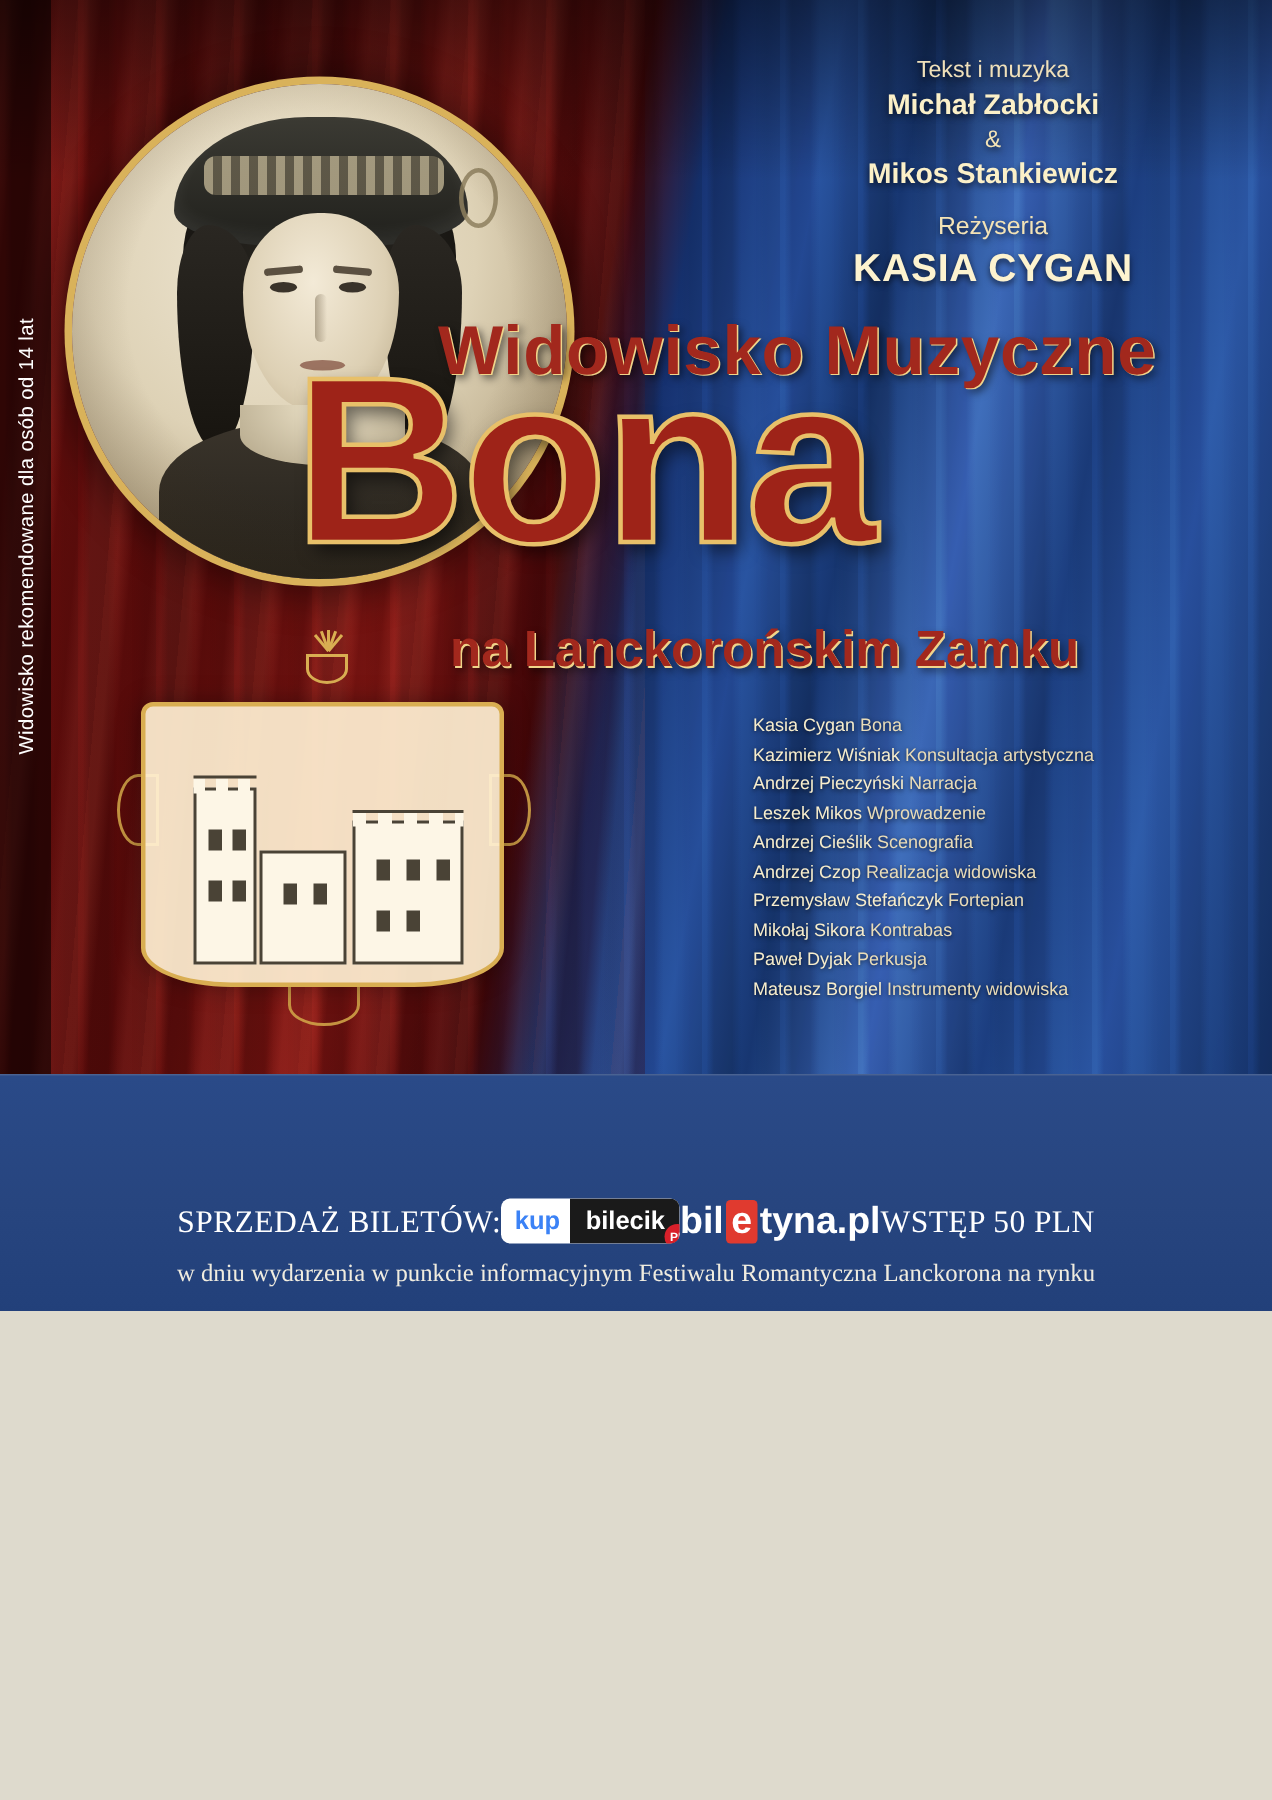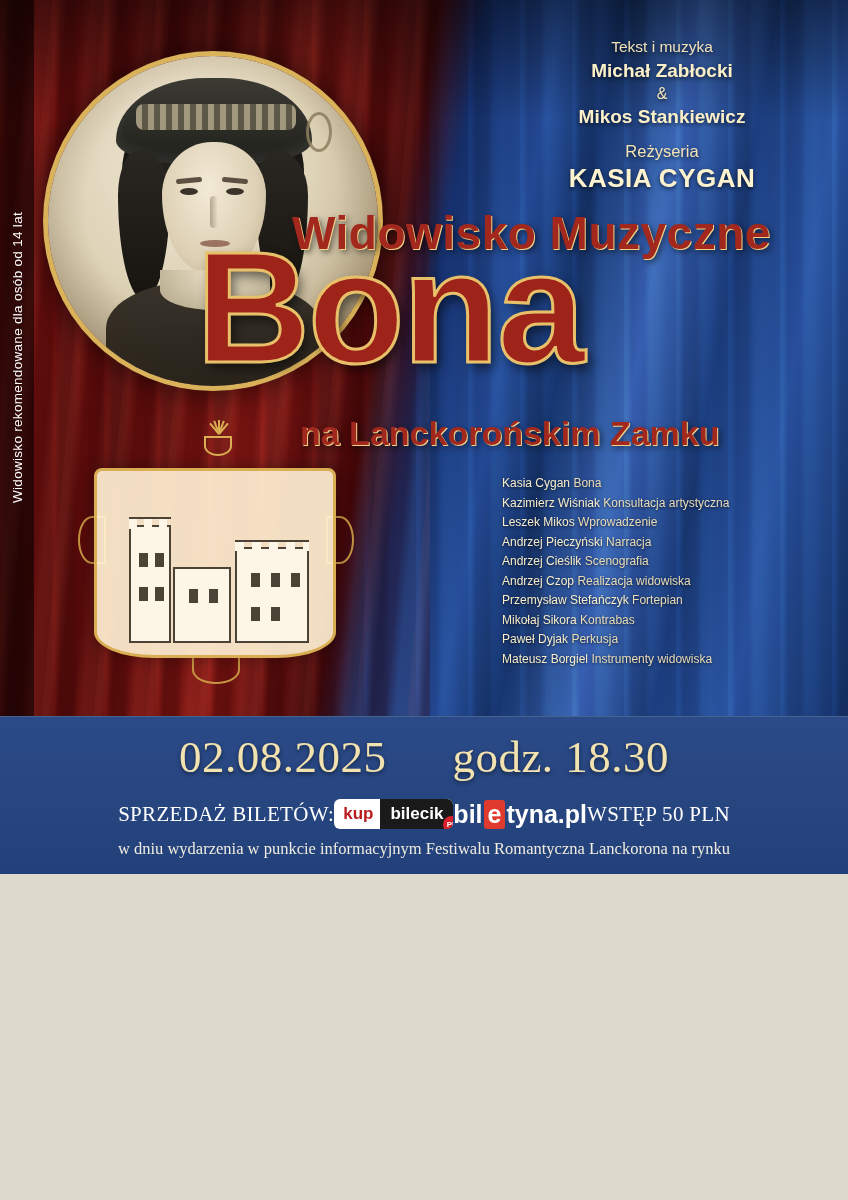--- a/index.html
+++ b/index.html
@@ -229,21 +229,21 @@
     display: flex; align-items: center; justify-content: center; 
   }
   .band .sale .txt {
     font-family: "Liberation Serif", serif; font-size: 21px; color: #fff; letter-spacing: .3px;
   }
   .kupbilecik {
     display: inline-flex; align-items: center; height: 30px;
     background: #fff; border-radius: 6px; overflow: hidden;
     font-weight: bold; font-size: 17px; position: relative;
   }
-  .kupbilecik .k { color: #b91c1c; padding: 0 7px 0 9px; }
+  .kupbilecik .k { color: #3b82f6; padding: 0 7px 0 9px; }
   .kupbilecik .b { background: #1a1a1a; color: #fff; padding: 0 10px; height: 100%;
                    display: flex; align-items: center; }
   .kupbilecik .pl { position: absolute; right: -7px; bottom: -4px; width: 17px; height: 17px;
                     background: #d8202a; color: #fff; border-radius: 50%;
                     font-size: 8px; display: flex; align-items: center; justify-content: center; }
   .biletyna {
     font-weight: bold; font-size: 25px; color: #fff;
     display: inline-flex; align-items: flex-end;
   }
   .biletyna .a { background: #e03a2f; color: #fff; padding: 0 4px; border-radius: 3px; margin: 0 1px; }
@@ -336,36 +336,32 @@
       <div class="dir">KASIA CYGAN</div>
     </div>
 
     <div class="t-sub1">Widowisko Muzyczne</div>
     <div class="t-main">Bona</div>
     <div class="t-sub2">na Lanckorońskim Zamku</div>
 
     <div class="cast">
       <div class="row"><b>Kasia Cygan</b> <span class="role">Bona</span></div>
       <div class="row"><b>Kazimierz Wiśniak</b> <span class="role">Konsultacja artystyczna</span></div>
+      <div class="row"><b>Andrzej Pieczyński</b> <span class="role">Narracja</span></div>
       <div class="row"><b>Leszek Mikos</b> <span class="role">Wprowadzenie</span></div>
-      <div class="row"><b>Andrzej Pieczyński</b> <span class="role">Narracja</span></div>
       <div class="row"><b>Andrzej Cieślik</b> <span class="role">Scenografia</span></div>
       <div class="row"><b>Andrzej Czop</b> <span class="role">Realizacja widowiska</span></div>
       <div class="row"><b>Przemysław Stefańczyk</b> <span class="role">Fortepian</span></div>
       <div class="row"><b>Mikołaj Sikora</b> <span class="role">Kontrabas</span></div>
       <div class="row"><b>Paweł Dyjak</b> <span class="role">Perkusja</span></div>
       <div class="row"><b>Mateusz Borgiel</b> <span class="role">Instrumenty widowiska</span></div>
     </div>
   </div>
 
   <div class="band">
-    <div class="datetime">
-      <span>02.08.2025</span>
-      <span>godz. 18.30</span>
-    </div>
     <div class="sale">
       <span class="txt">SPRZEDAŻ BILETÓW:</span>
       <span class="kupbilecik">
         <span class="k">kup</span>
         <span class="b">bilecik</span>
         <span class="pl">PL</span>
       </span>
       <span class="biletyna">
         <span>bil</span>
         <span class="a">e</span>

